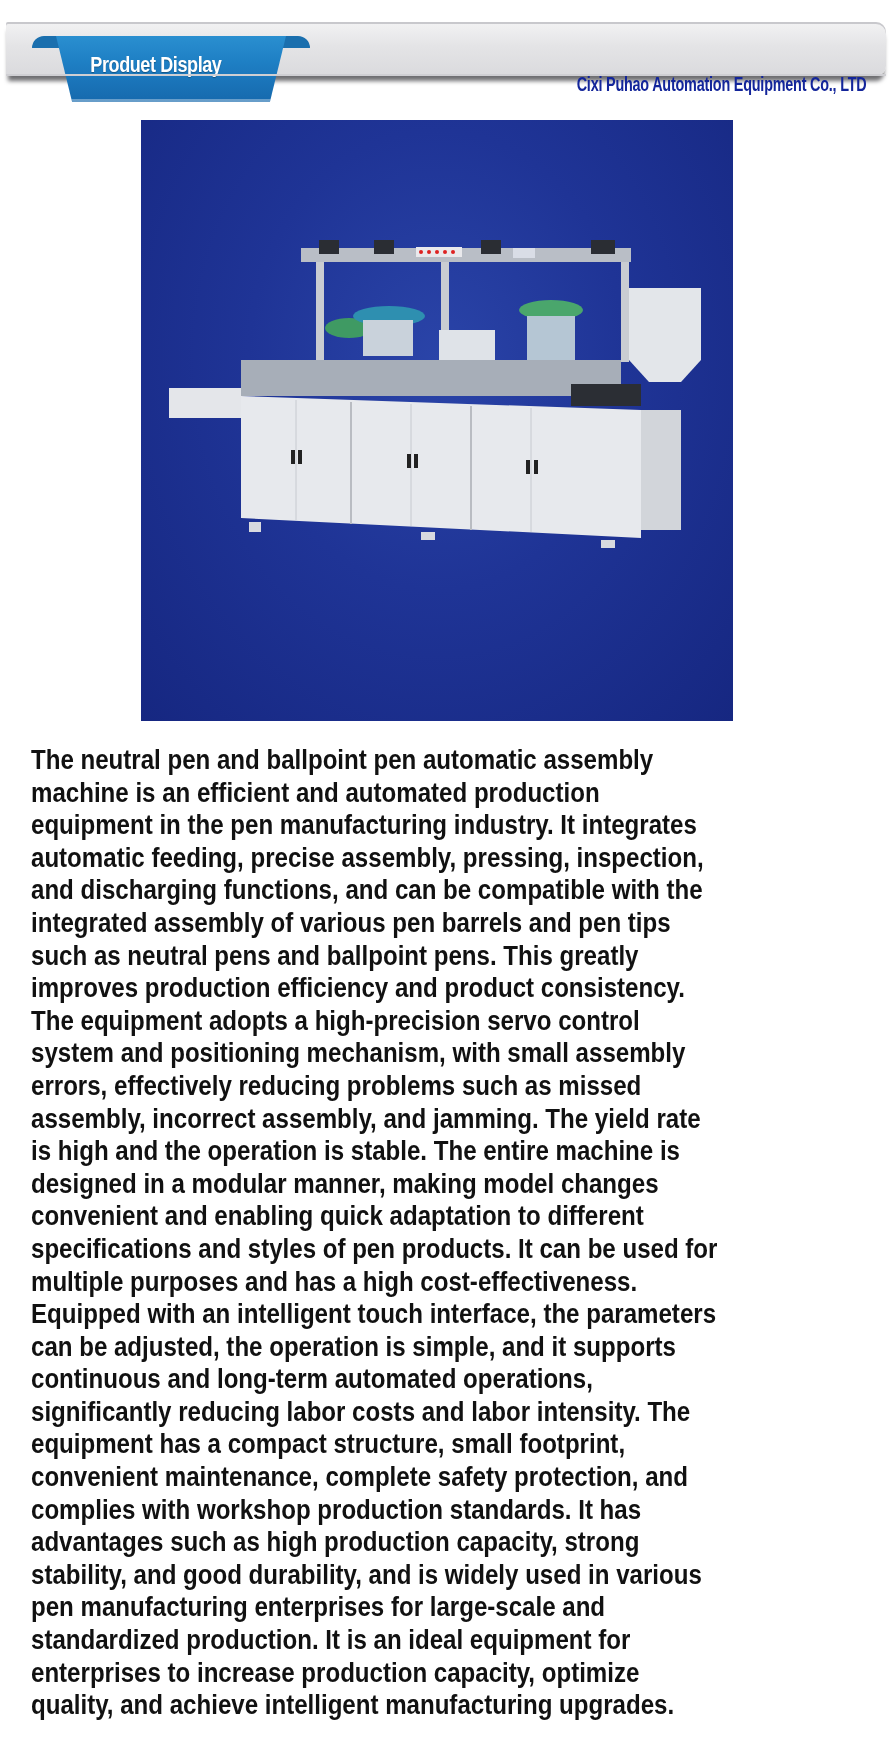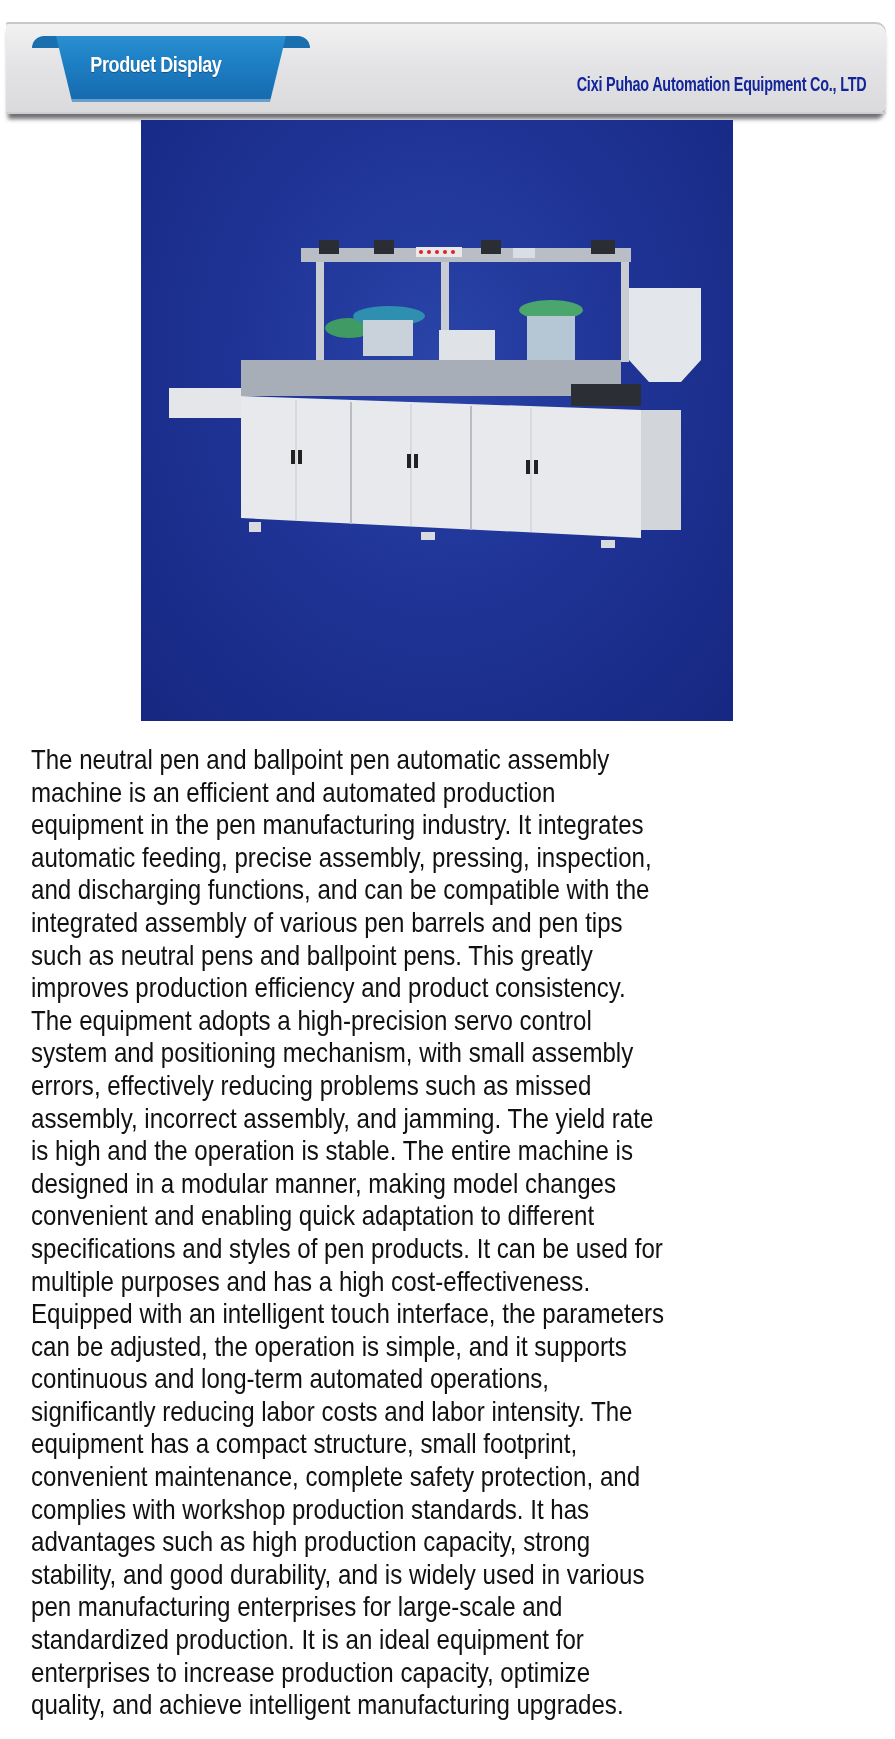--- a/index.html
+++ b/index.html
@@ -1,36 +1,36 @@
 <!DOCTYPE html>
 <html><head>
 <meta charset="utf-8">
 <style>
   html,body{margin:0;padding:0;background:#ffffff;}
   body{width:895px;height:1739px;position:relative;overflow:hidden;font-family:"Liberation Sans",sans-serif;}
-  .banner{position:absolute;left:6px;top:22px;width:880px;height:92px;
+  .banner{position:absolute;left:6px;top:22px;width:880px;height:54px;
     background:linear-gradient(#f2f2f3 0%,#e4e4e6 45%,#dadadd 100%);
     border-radius:2px 10px 10px 2px;
     box-shadow:0 7px 4px -2px #6f6f72, 0 2px 0 #c8c8cc inset;}
   .banner::after{content:"";position:absolute;left:0;right:0;bottom:0;height:2px;background:#cfcfd3;}
   .ribbon{position:absolute;left:50px;top:14px;width:230px;height:66px;
     background:linear-gradient(#2a8fd0 0%,#1e7fc4 40%,#1669ad 100%);
     border-radius:0 0 14px 14px;
     clip-path:polygon(0 0,100% 0,93% 100%,7% 100%);
     box-shadow:inset 0 -3px 0 rgba(255,255,255,.35);}
   .ribbon-fold-l{position:absolute;left:26px;top:14px;width:34px;height:12px;background:#1a6fae;border-radius:16px 0 0 0;}
   .ribbon-fold-r{position:absolute;left:270px;top:14px;width:34px;height:12px;background:#1a6fae;border-radius:0 16px 0 0;}
   .ribbon-title{position:absolute;left:72px;top:30px;width:190px;text-align:center;color:#ffffff;
     font-family:"Liberation Sans",sans-serif;font-weight:bold;font-size:22px;letter-spacing:-0.5px;
     transform:scaleX(0.82);transform-origin:left center;white-space:nowrap;text-shadow:0 1px 1px rgba(0,0,0,.3);}
   .company{position:absolute;right:20px;top:51px;color:#13259a;font-weight:bold;font-size:20px;
     white-space:nowrap;transform:scaleX(0.72);transform-origin:right center;letter-spacing:-0.3px;}
   .photo{position:absolute;left:141px;top:120px;width:592px;height:601px;
     background:radial-gradient(ellipse at 50% 40%,#2a44a8 0%,#1f3496 45%,#162781 100%);overflow:hidden;}
-  .desc{position:absolute;left:31px;top:744px;width:850px;color:#111111;}
+  .desc{position:absolute;left:31px;top:744px;width:850px;color:#111111;font-weight:bold;}
   .line{height:32.6px;line-height:32.6px;font-size:28px;white-space:nowrap;
     transform:scaleX(0.86);transform-origin:left center;}
 </style>
 </head>
 <body>
 
 <div class="banner">
   <div class="ribbon-fold-l"></div>
   <div class="ribbon-fold-r"></div>
   <div class="ribbon"></div>

